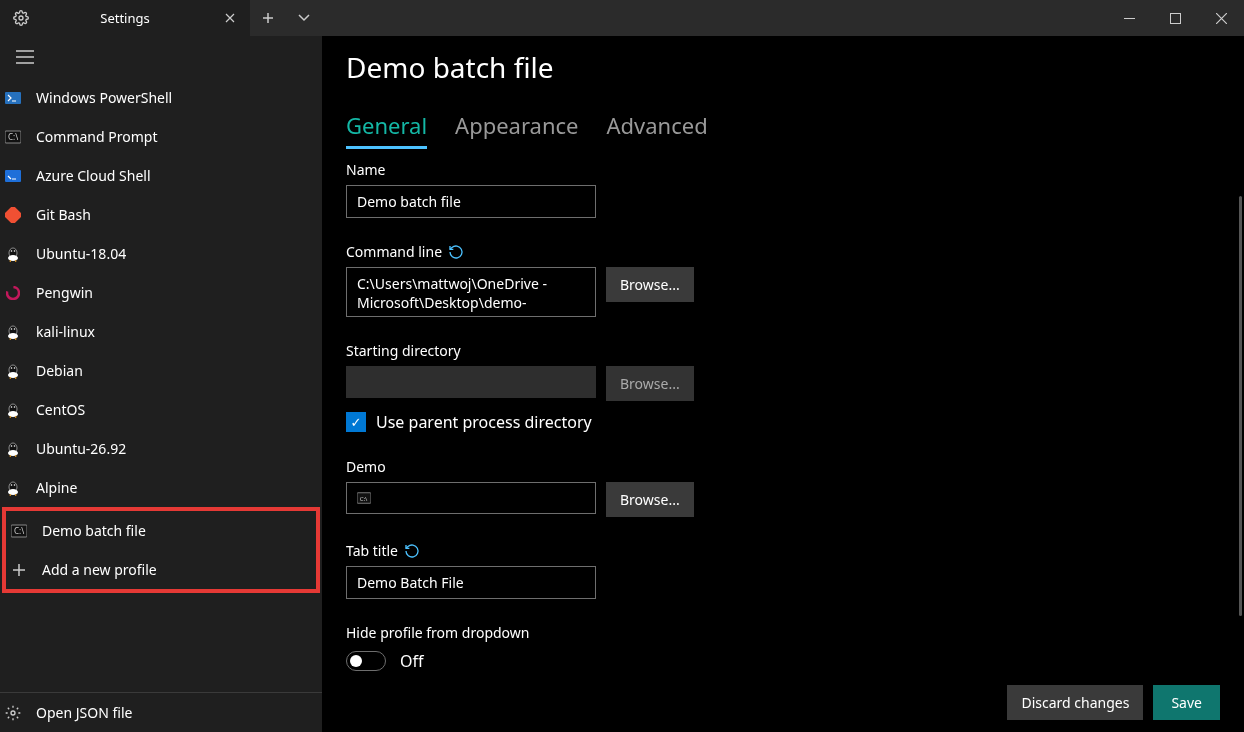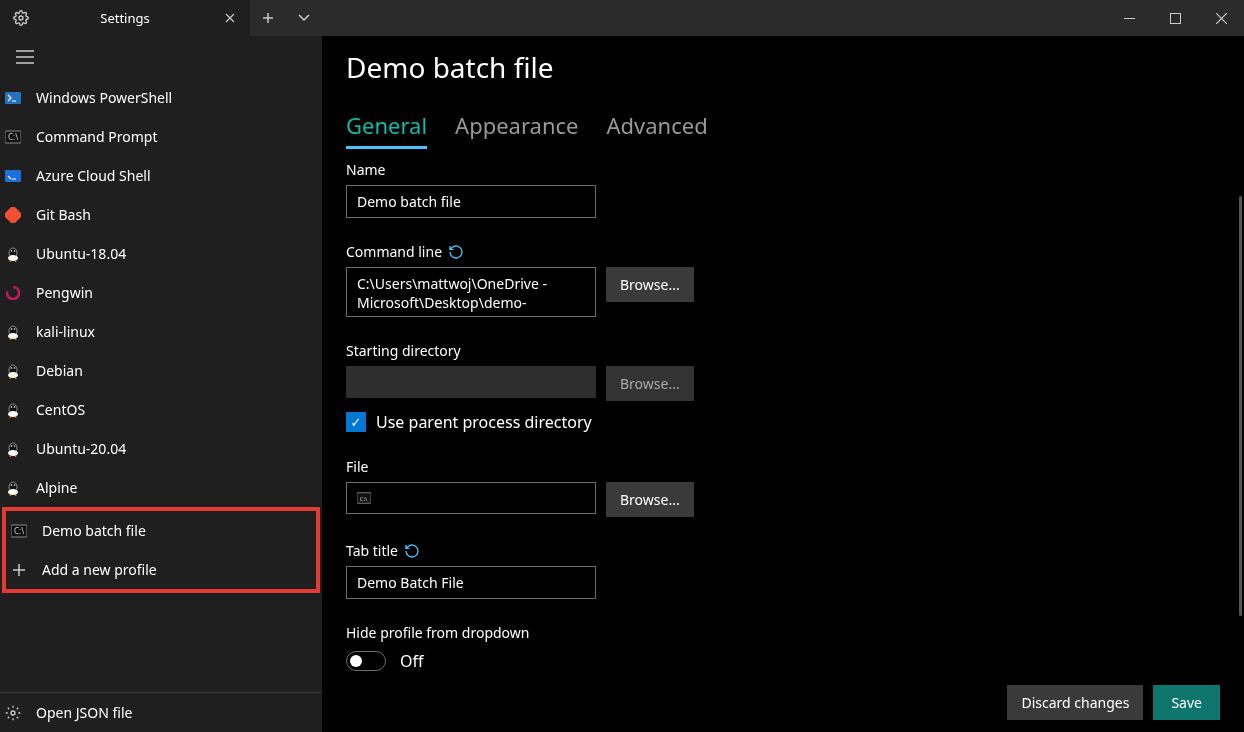--- a/index.html
+++ b/index.html
@@ -196,21 +196,21 @@
       <div class="profile-item">
         <span class="picon">
             <svg width="14" height="16" viewBox="0 0 14 16">
               <ellipse cx="7" cy="7" rx="4" ry="5" fill="#111" stroke="#fff" stroke-width="0.5"></ellipse>
               <ellipse cx="7" cy="12" rx="5" ry="3" fill="#fff"></ellipse>
               <circle cx="5.5" cy="5" r="0.8" fill="#fff"></circle>
               <circle cx="8.5" cy="5" r="0.8" fill="#fff"></circle>
               <path d="M5 14l-2 1 2 1zM9 14l2 1-2 1z" fill="#f9a825"></path>
             </svg>
           </span>
-        <span>Ubuntu-20.04</span>
+        <span>Ubuntu-26.92</span>
       </div>
       <div class="profile-item">
         <span class="picon">
             <svg width="14" height="16" viewBox="0 0 14 16">
               <ellipse cx="7" cy="7" rx="4" ry="5" fill="#111" stroke="#fff" stroke-width="0.5"></ellipse>
               <ellipse cx="7" cy="12" rx="5" ry="3" fill="#fff"></ellipse>
               <circle cx="5.5" cy="5" r="0.8" fill="#fff"></circle>
               <circle cx="8.5" cy="5" r="0.8" fill="#fff"></circle>
               <path d="M5 14l-2 1 2 1zM9 14l2 1-2 1z" fill="#f9a825"></path>
             </svg>
@@ -289,21 +289,21 @@
           <div class="disabled-input"></div>
           <button class="btn grey" disabled="">Browse...</button>
         </div>
         <div class="checkbox-row">
           <div class="checkbox">✓</div>
           <span>Use parent process directory</span>
         </div>
       </div>
 
       <div class="field">
-        <div class="field-label">File</div>
+        <div class="field-label">Demo</div>
         <div class="input-row">
           <div class="text-input" style="display:flex;align-items:center;height:32px;">
             <svg width="14" height="14" viewBox="0 0 16 16">
                 <rect width="16" height="12" y="2" rx="1" fill="#111" stroke="#888"></rect>
                 <text x="3" y="11" font-size="7" fill="#ccc">C:\</text>
               </svg>
           </div>
           <button class="btn">Browse...</button>
         </div>
       </div>

